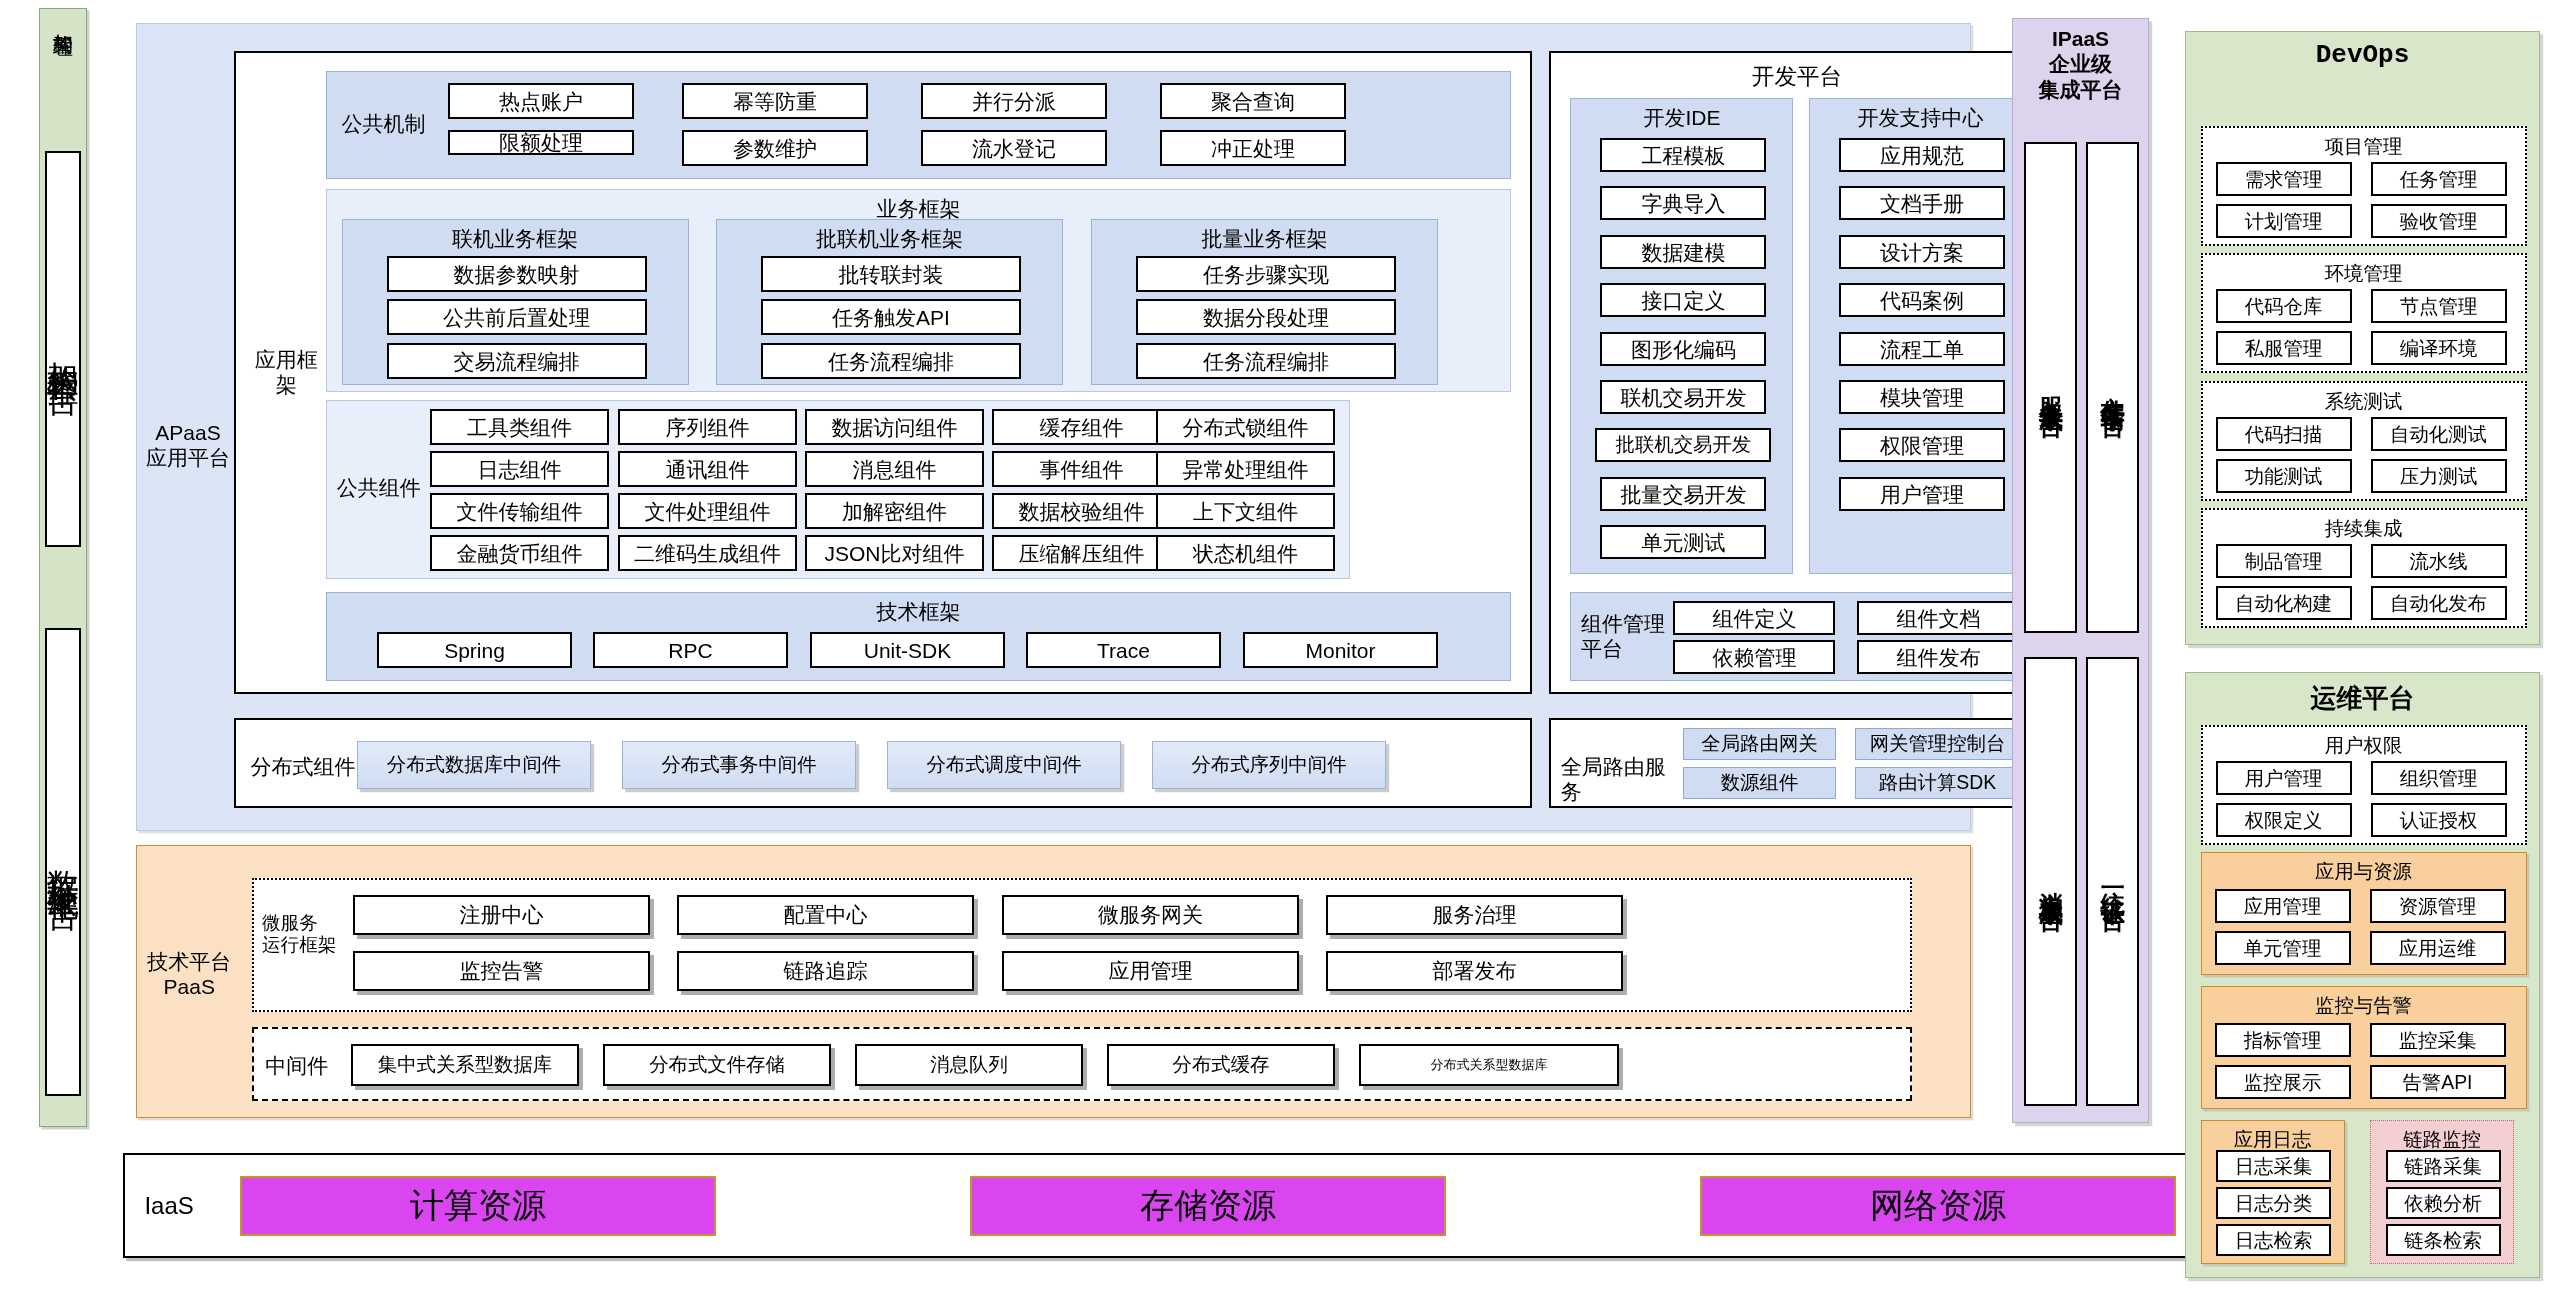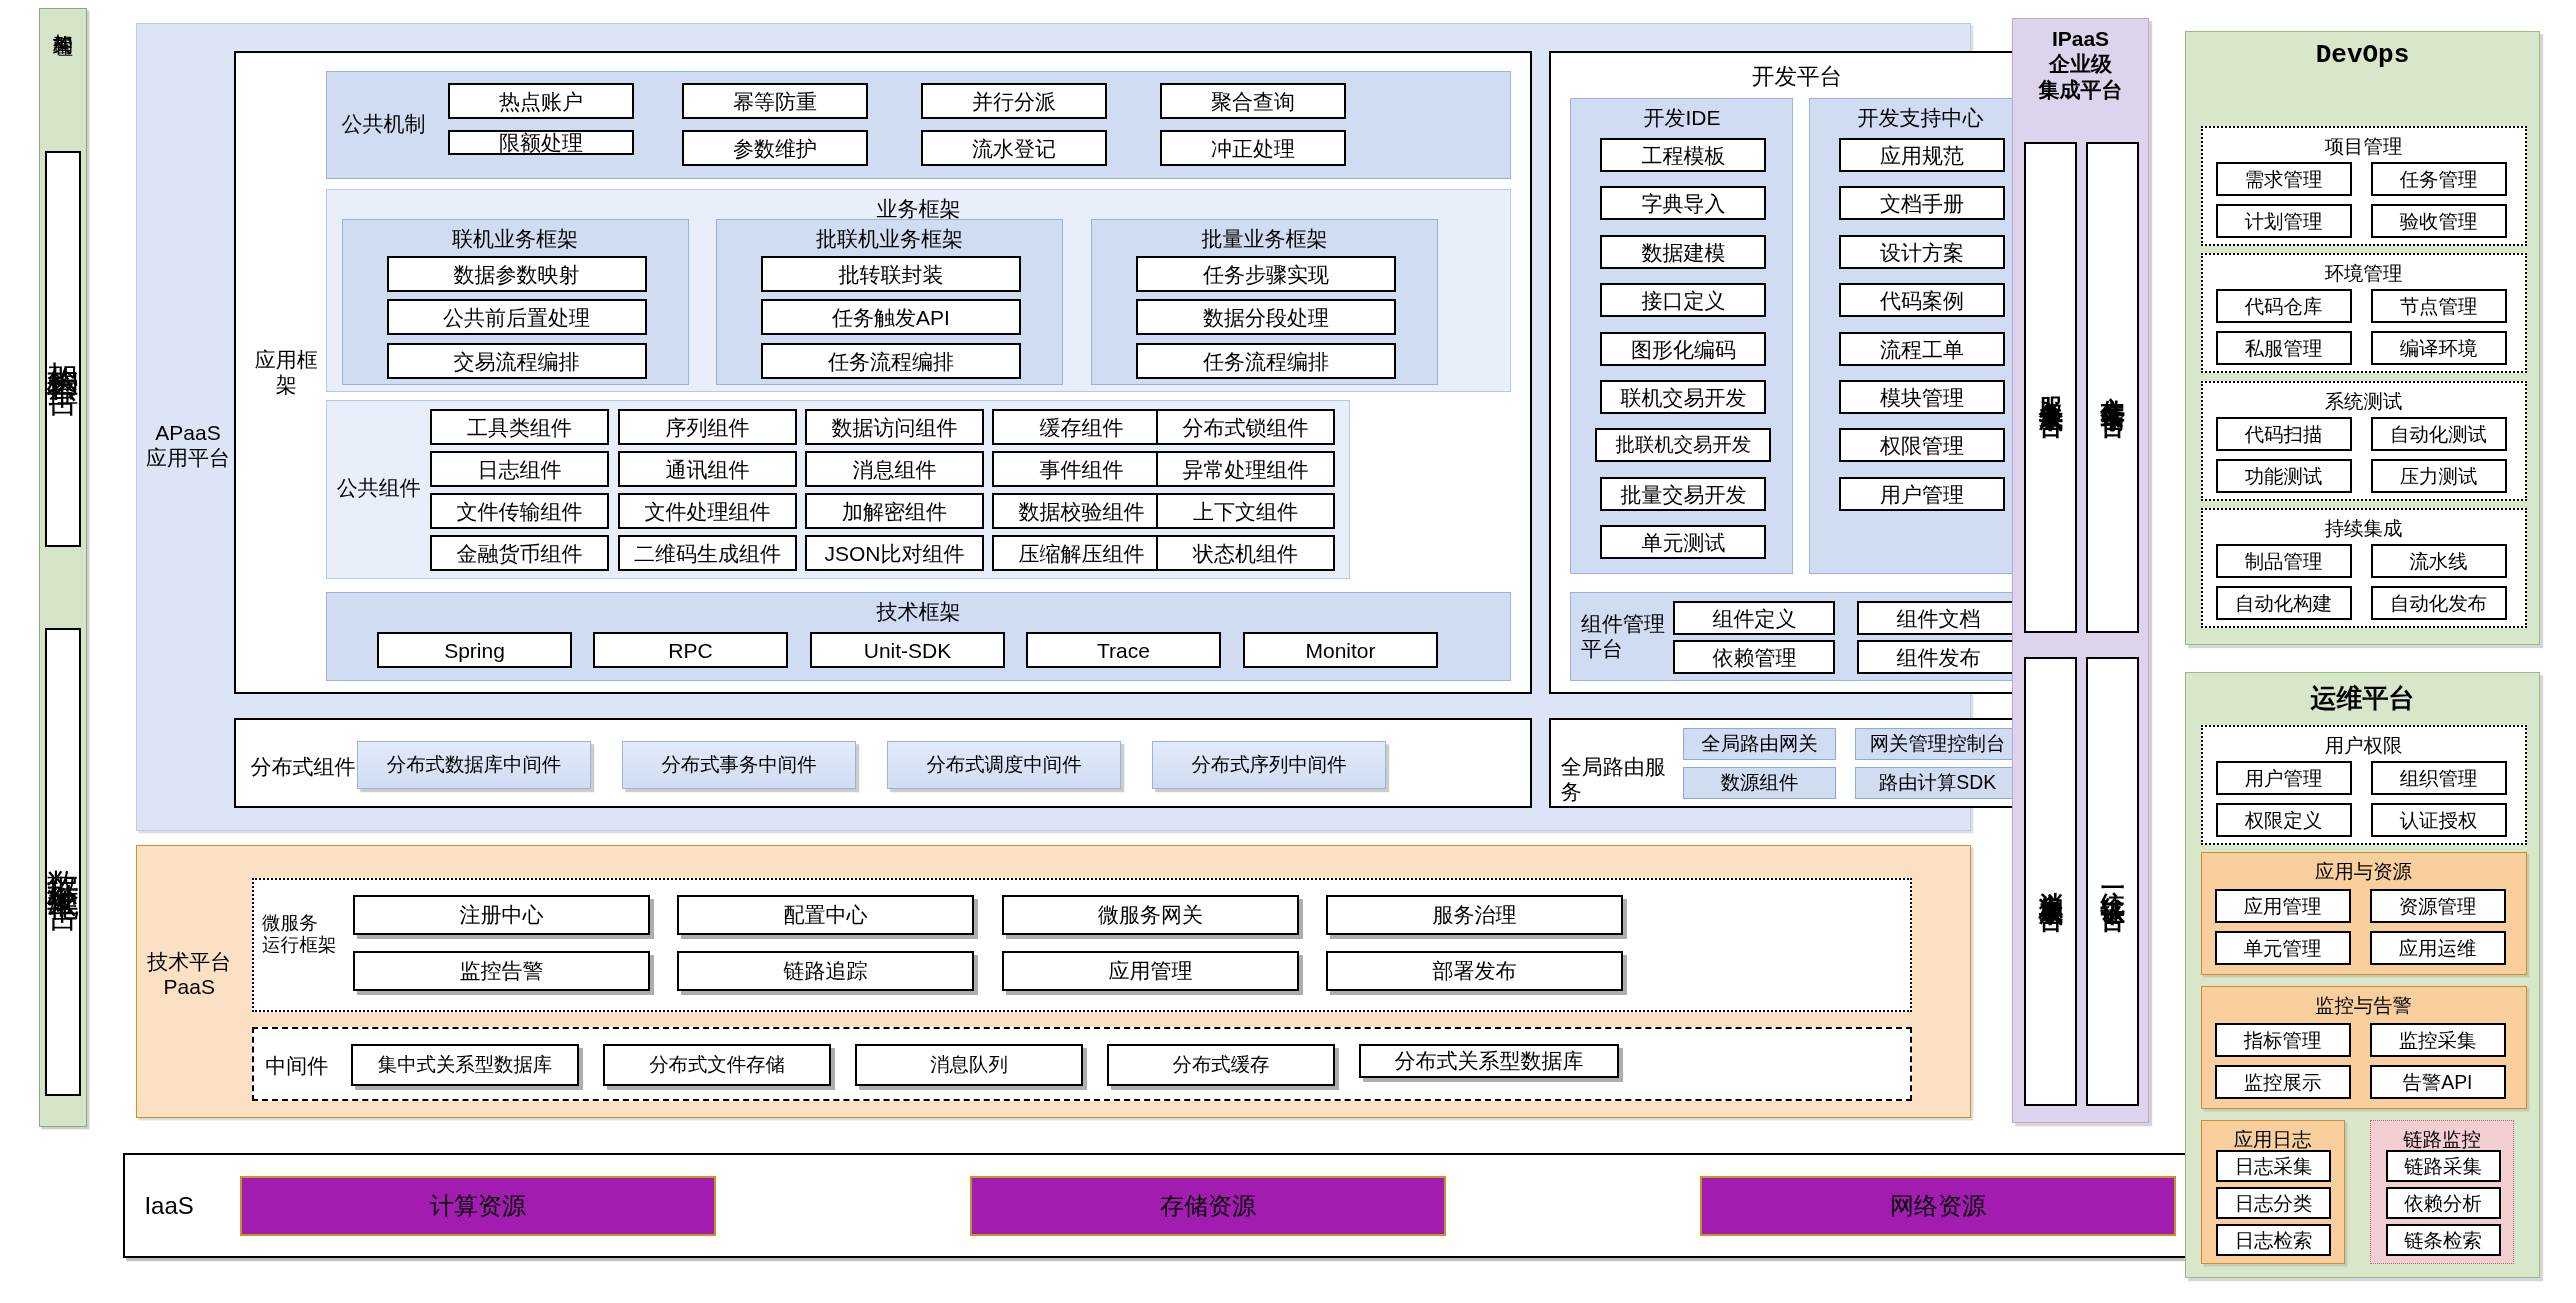--- a/index.html
+++ b/index.html
@@ -131,23 +131,23 @@
     background: #ffffff;
     border: 2.4px dashed #000;
   }
 
   
   .iaas {
     position: absolute; background: #ffffff; border: 2.4px solid #000;
     box-shadow: 3.2px 3.2px 0 rgba(150,150,150,.6);
   }
   .res {
-    position: absolute; background: #a21caf; border: 2.4px solid #c8932b;
+    position: absolute; background: #d946ef; border: 2.4px solid #c8932b;
     display:flex; align-items:center; justify-content:center;
-    font-size: 24px; color:#000;
+    font-size: 34px; color:#000;
   }
 
   
   .ipaas {
     position: absolute; background: #ded3ec; border: 0.8px solid #b9a8d4;
     box-shadow: 3.2px 3.2px 0 rgba(160,160,160,.45);
   }
   .ipaas-title {
     position:absolute; width:100%; text-align:center; top:6.5px; left:0;
     font-size: 21px; color:#000; line-height:1.22; font-weight:bold;
@@ -359,21 +359,21 @@
       <div class="chip-shadow" style="left:748px;top:71px;width:297px;height:40px;">应用管理</div>
       <div class="chip-shadow" style="left:1072px;top:71px;width:297px;height:40px;">部署发布</div>
     </div>
 
     <div class="dashwhite2" style="left:115px; top:181px; width:1660px; height:74px;">
       <div class="grp-side-label" style="left:11.3px; top:24px; width:78px;">中间件</div>
       <div class="chip-shadow" style="left:97px;top:14.5px;width:228px;height:42px;font-size:19.4px;">集中式关系型数据库</div>
       <div class="chip-shadow" style="left:349px;top:14.5px;width:228px;height:42px;font-size:19.4px;">分布式文件存储</div>
       <div class="chip-shadow" style="left:601px;top:14.5px;width:228px;height:42px;font-size:19.4px;">消息队列</div>
       <div class="chip-shadow" style="left:853px;top:14.5px;width:228px;height:42px;font-size:19.4px;">分布式缓存</div>
-      <div class="chip-shadow" style="left:1105px;top:14.5px;width:260px;height:34px;font-size:21px;">分布式关系型数据库</div>
+      <div class="chip-shadow" style="left:1105px;top:14.5px;width:260px;height:42px;font-size:13px;">分布式关系型数据库</div>
     </div>
   </div>
 
   <div class="iaas" style="left:123px; top:1153px; width:2238px; height:105px;">
     <div class="grp-side-label" style="left:19.4px; top:37px; width:73px; font-size:24px;">IaaS</div>
     <div class="res" style="left:115px;top:21px;width:476px;height:60px;">计算资源</div>
     <div class="res" style="left:845px;top:21px;width:476px;height:60px;">存储资源</div>
     <div class="res" style="left:1575px;top:21px;width:476px;height:60px;">网络资源</div>
   </div>
 

